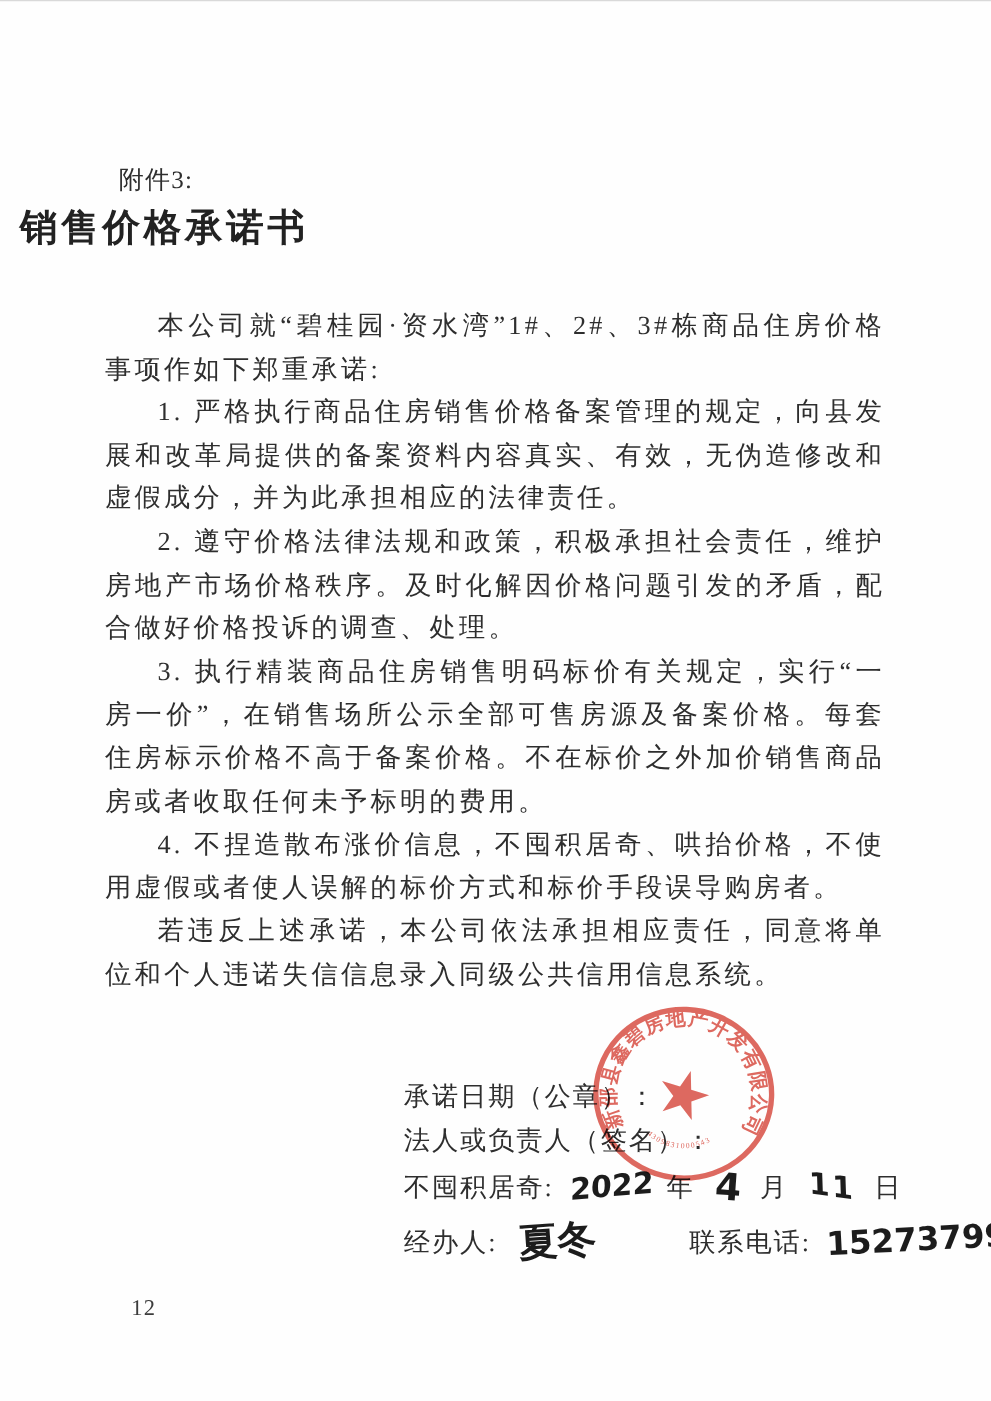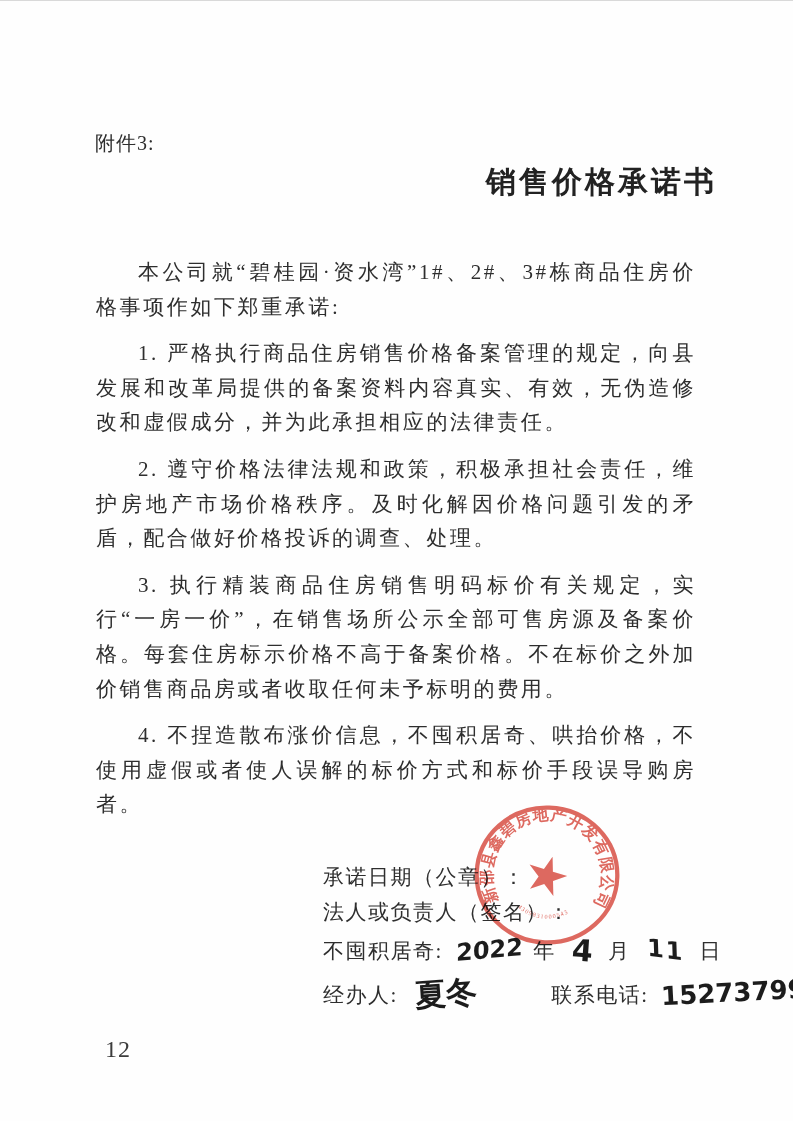--- a/index.html
+++ b/index.html
@@ -23,37 +23,38 @@
     position: absolute;
     left: 95px; top: 130px;
     font-size: 20px;
     letter-spacing: 1px;
   }
   .title {
     position: absolute;
     left: 0; top: 162px;
     width: 717px;
     margin: 0;
-    text-align: right;
+    text-align: left;
     font-size: 30px;
     font-weight: bold;
     letter-spacing: 3px;
     color: #222222;
+    padding-left: 16px;
   }
   .body-text {
     position: absolute;
     left: 84px; top: 243px;
     width: 624px;
     font-size: 21px;
     line-height: 34.6px;
     letter-spacing: 2.6px;
     text-align: justify;
   }
   .body-text p {
-    margin: 12px;
+    margin: 0;
     text-indent: 2em;
   }
   .sig-block {
     position: absolute;
     left: 323px; top: 860px;
     font-size: 21px;
     letter-spacing: 1.5px;
     white-space: nowrap;
   }
   .sig-line { height: 35px; line-height: 35px; }
@@ -77,40 +78,41 @@
     color: var(--seal-color, #d94f44);
     opacity: 0.85;
     mix-blend-mode: multiply;
     transform: rotate(2deg);
     pointer-events: none;
   }
   .seal svg { width: 100%; height: 100%; }
   .pagenum {
     position: absolute;
     left: 105px; top: 1036px;
-    font-size: 24px;
+    font-size: 18px;
     color: #3c3c3c;
     letter-spacing: 1px;
   }
 </style>
 </head>
 <body>
 
 <div class="page">
 
   <div class="attachment">附件3:</div>
 
   <h1 class="title">销售价格承诺书</h1>
 
   <div class="body-text">
     <p>本公司就“碧桂园·资水湾”1#、2#、3#栋商品住房价格事项作如下郑重承诺:</p>
     <p>1. 严格执行商品住房销售价格备案管理的规定，向县发展和改革局提供的备案资料内容真实、有效，无伪造修改和虚假成分，并为此承担相应的法律责任。</p>
     <p>2. 遵守价格法律法规和政策，积极承担社会责任，维护房地产市场价格秩序。及时化解因价格问题引发的矛盾，配合做好价格投诉的调查、处理。</p>
     <p>3. 执行精装商品住房销售明码标价有关规定，实行“一房一价”，在销售场所公示全部可售房源及备案价格。每套住房标示价格不高于备案价格。不在标价之外加价销售商品房或者收取任何未予标明的费用。</p>
     <p>4. 不捏造散布涨价信息，不囤积居奇、哄抬价格，不使用虚假或者使人误解的标价方式和标价手段误导购房者。</p>
+    <p>若违反上述承诺，本公司依法承担相应责任，同意将单位和个人违诺失信信息录入同级公共信用信息系统。</p>
   </div>
 
   <div class="sig-block">
     <div class="sig-line">
       <span>承诺日期（公章）：</span>
     </div>
     <div class="sig-line">
       <span>法人或负责人（签名）：</span>
     </div>
     <div class="sig-line">

